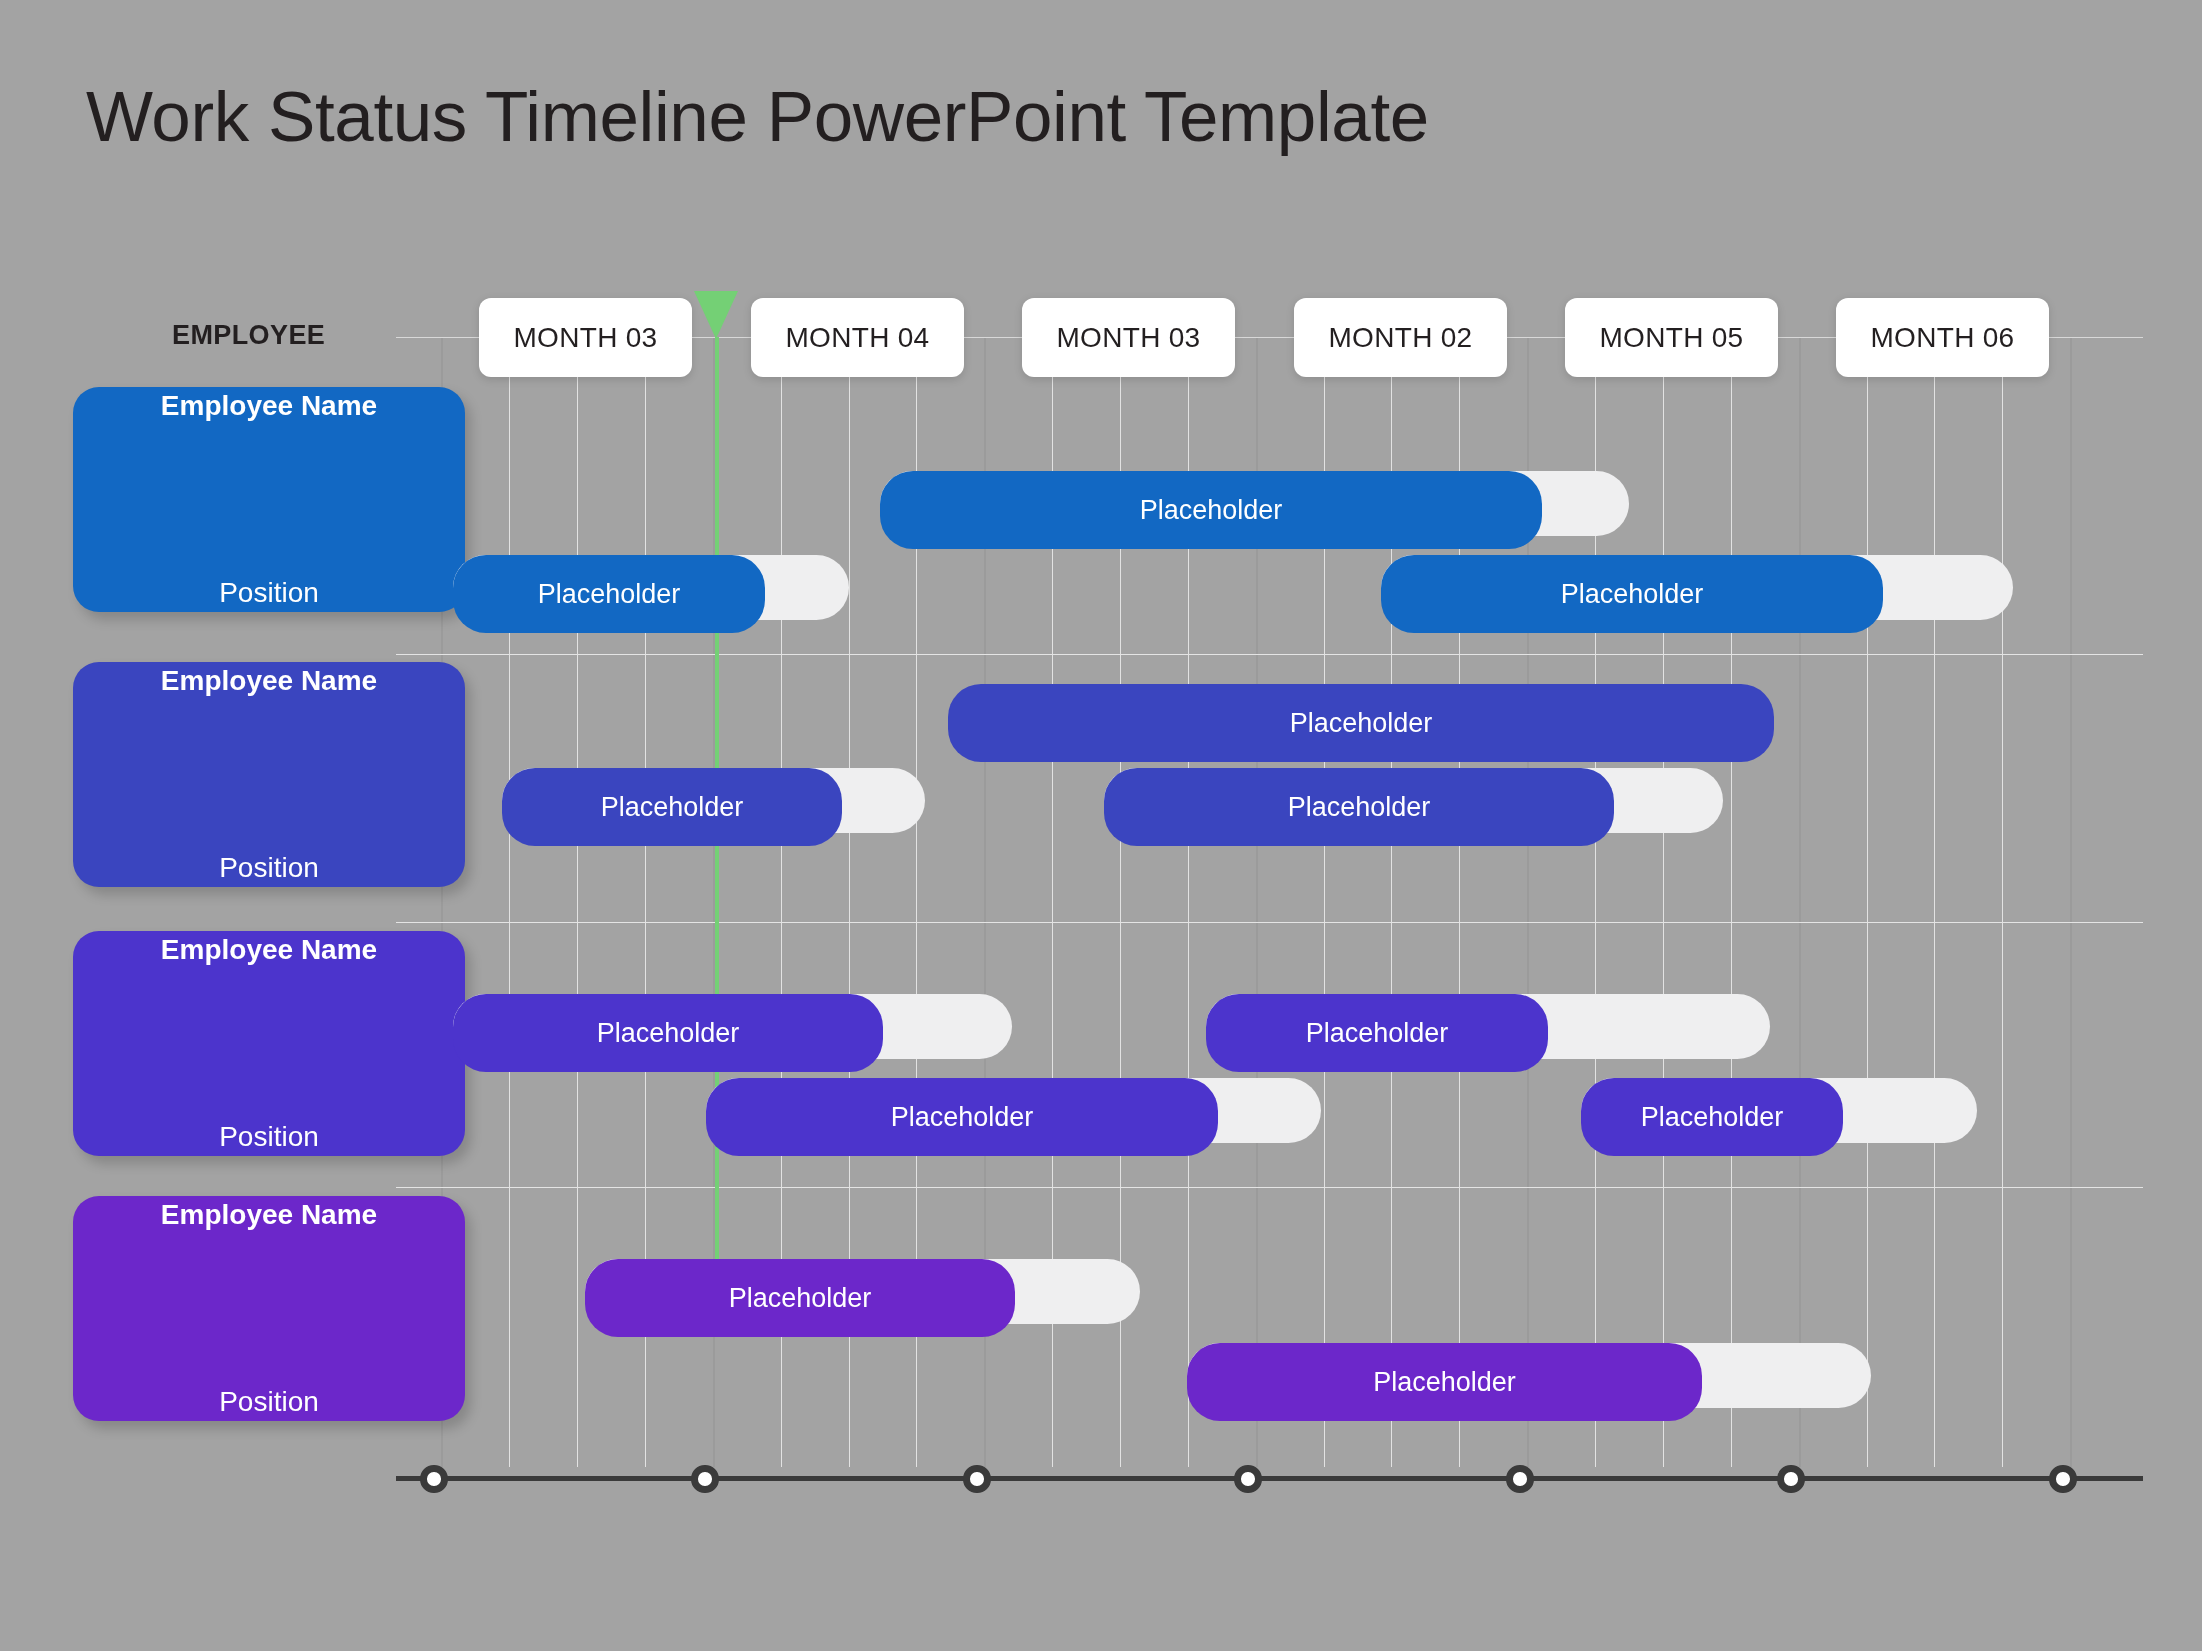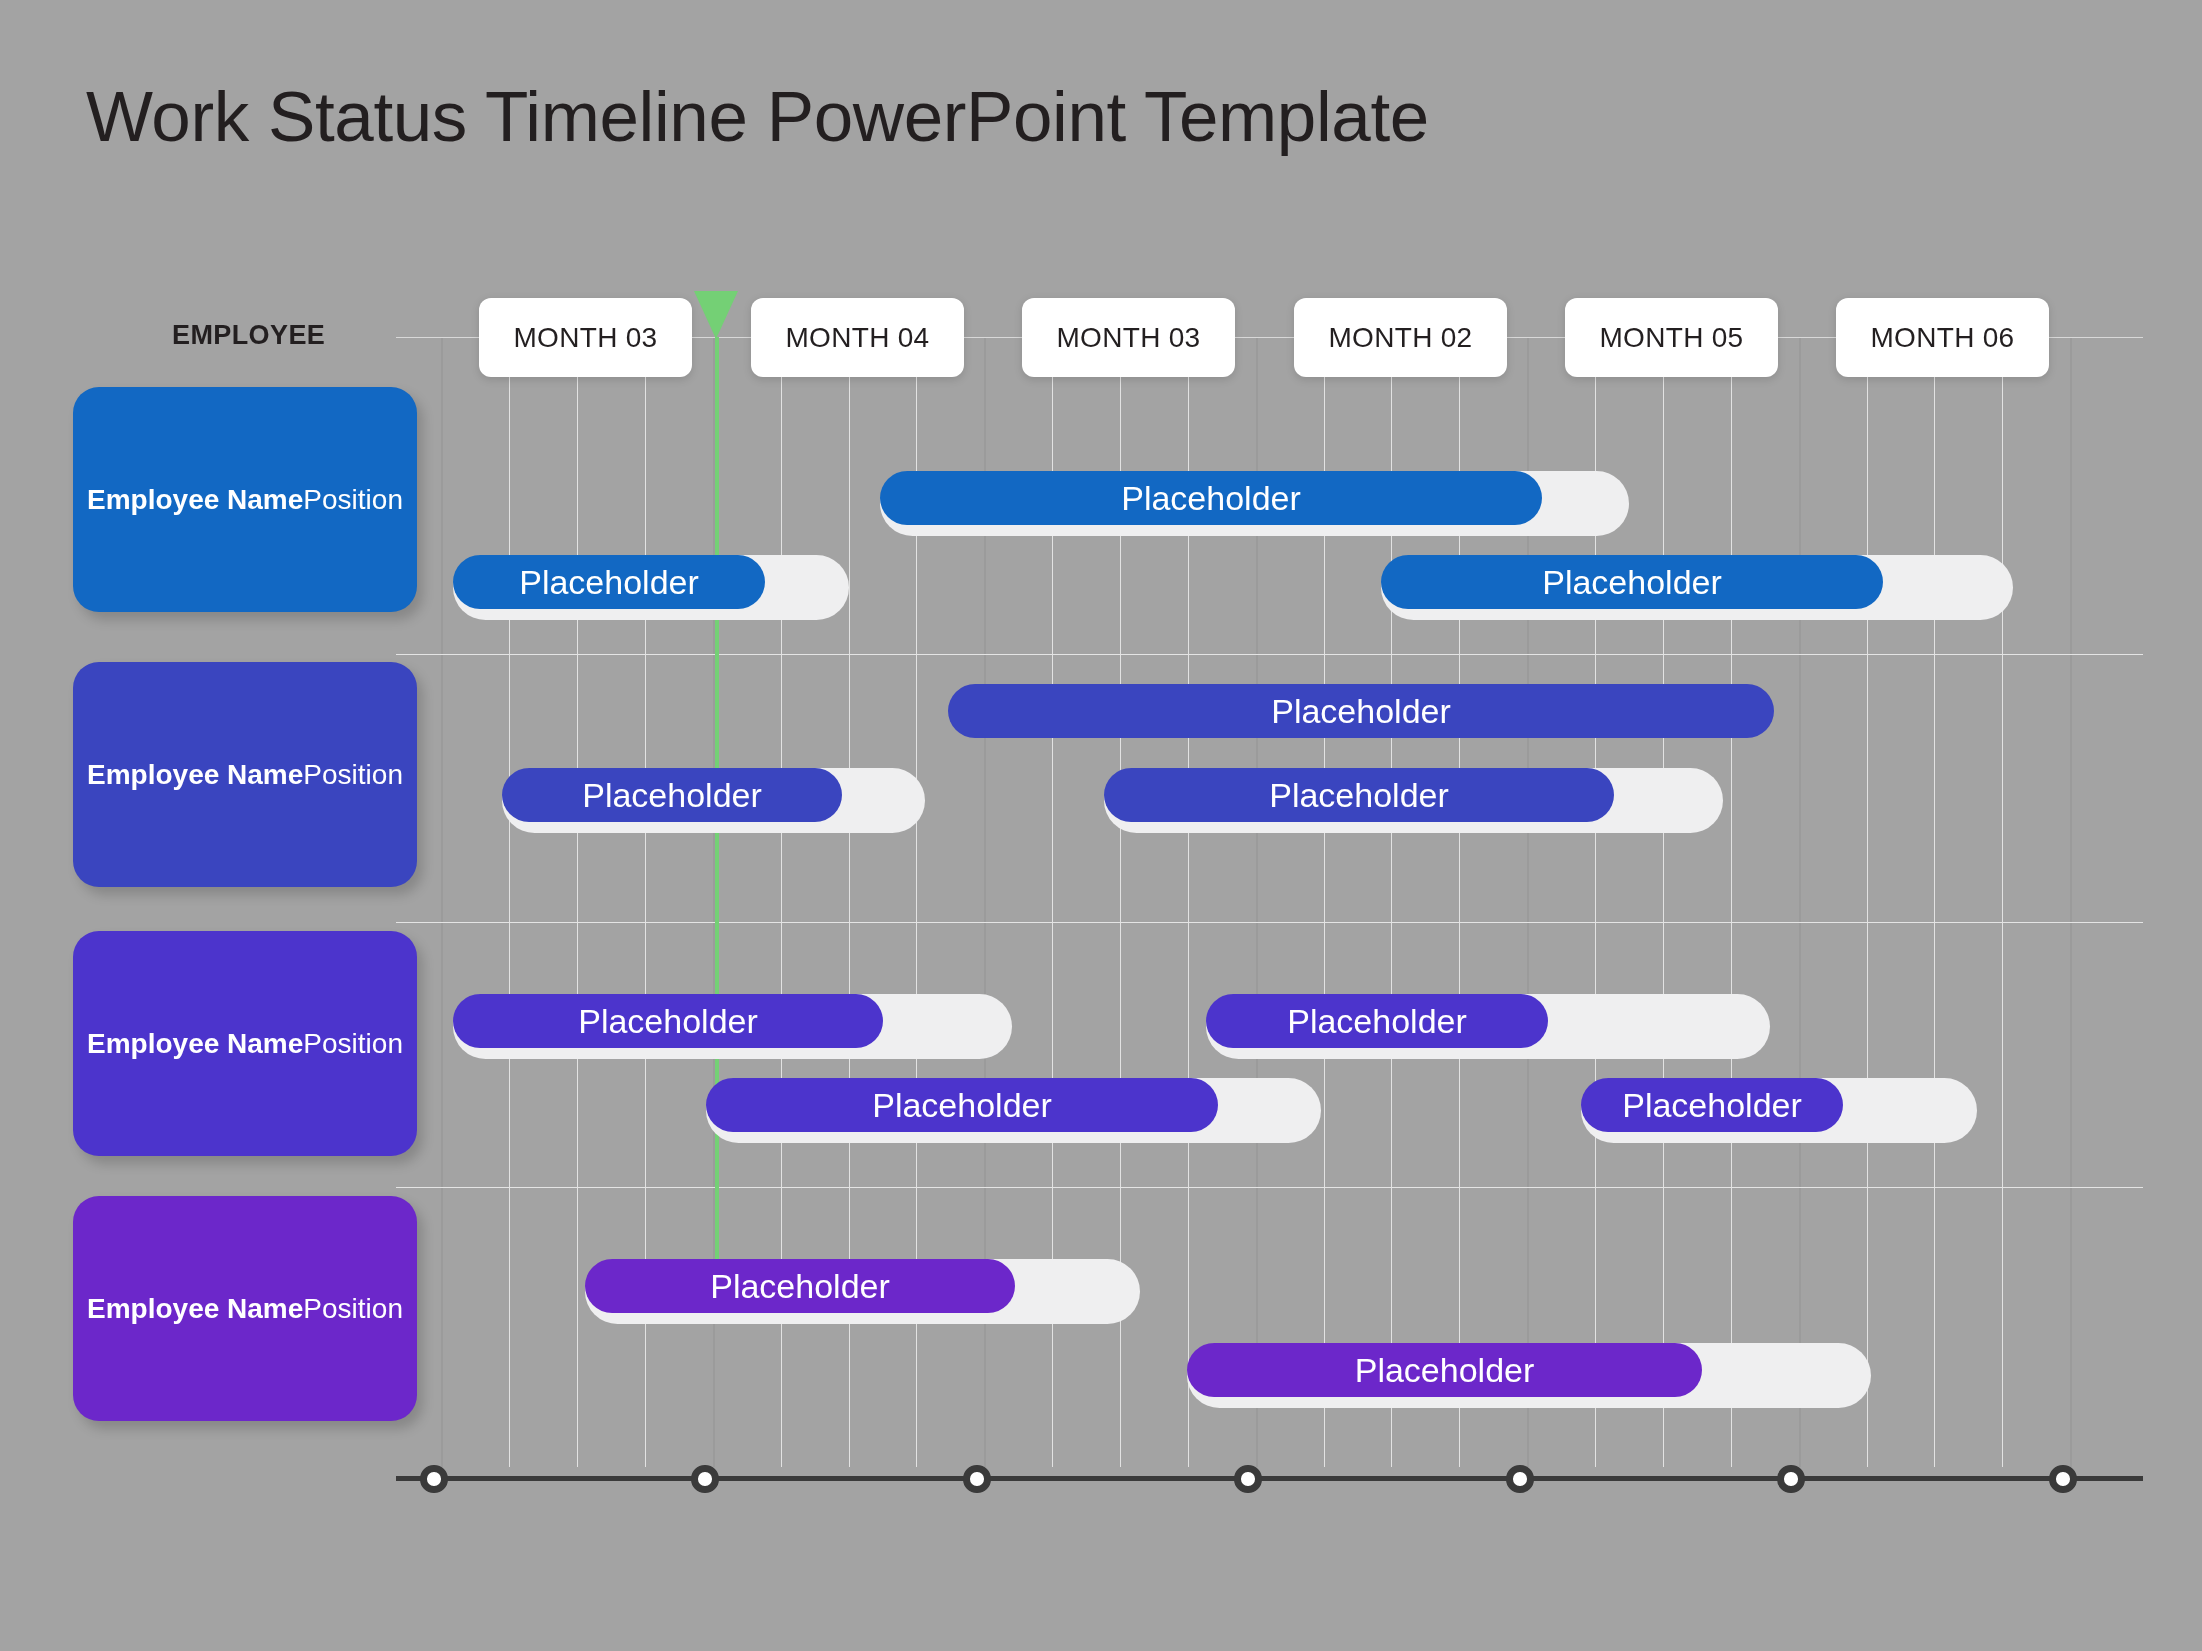--- a/index.html
+++ b/index.html
@@ -62,44 +62,44 @@
     border-radius:12px;
     box-shadow: 0 2.6px 8.6px rgba(0,0,0,0.13);
     display:flex; align-items:center; justify-content:center;
     font-size:28px; color:#231f20; letter-spacing:0.3px;
   }
 
   
   .emp-card {
     position:absolute;
     left:73px;
-    width:344px;
+    width:392px;
     border-radius:26px;
-    display:flex; flex-direction:row;
-    align-items:center; justify-content:center;
+    display:flex; flex-direction:column;
+    align-items:center; justify-content:space-between;
     color:#ffffff;
     box-shadow: 6px 7.7px 12px rgba(0,0,0,0.17);
   }
   .emp-name { font-size:28px; font-weight:700; line-height:1.35; }
   .emp-pos  { font-size:28px; font-weight:400; line-height:1.35; }
 
   
   .track {
     position:absolute;
     height:65px;
     background:#efeff0;
     border-radius:33px;
   }
   .bar {
     position:absolute;
-    height:54px;
+    height:78px;
     border-radius:33px;
     display:flex; align-items:center; justify-content:center;
     color:#ffffff;
-    font-size:34px;
+    font-size:27px;
     white-space:nowrap;
   }
 
   
   #axis-line {
     position:absolute; left:396px; top:1476px;
     width:1747px; height:5.2px; background:#3a3a3a;
   }
   .axis-dot {
     position:absolute;

